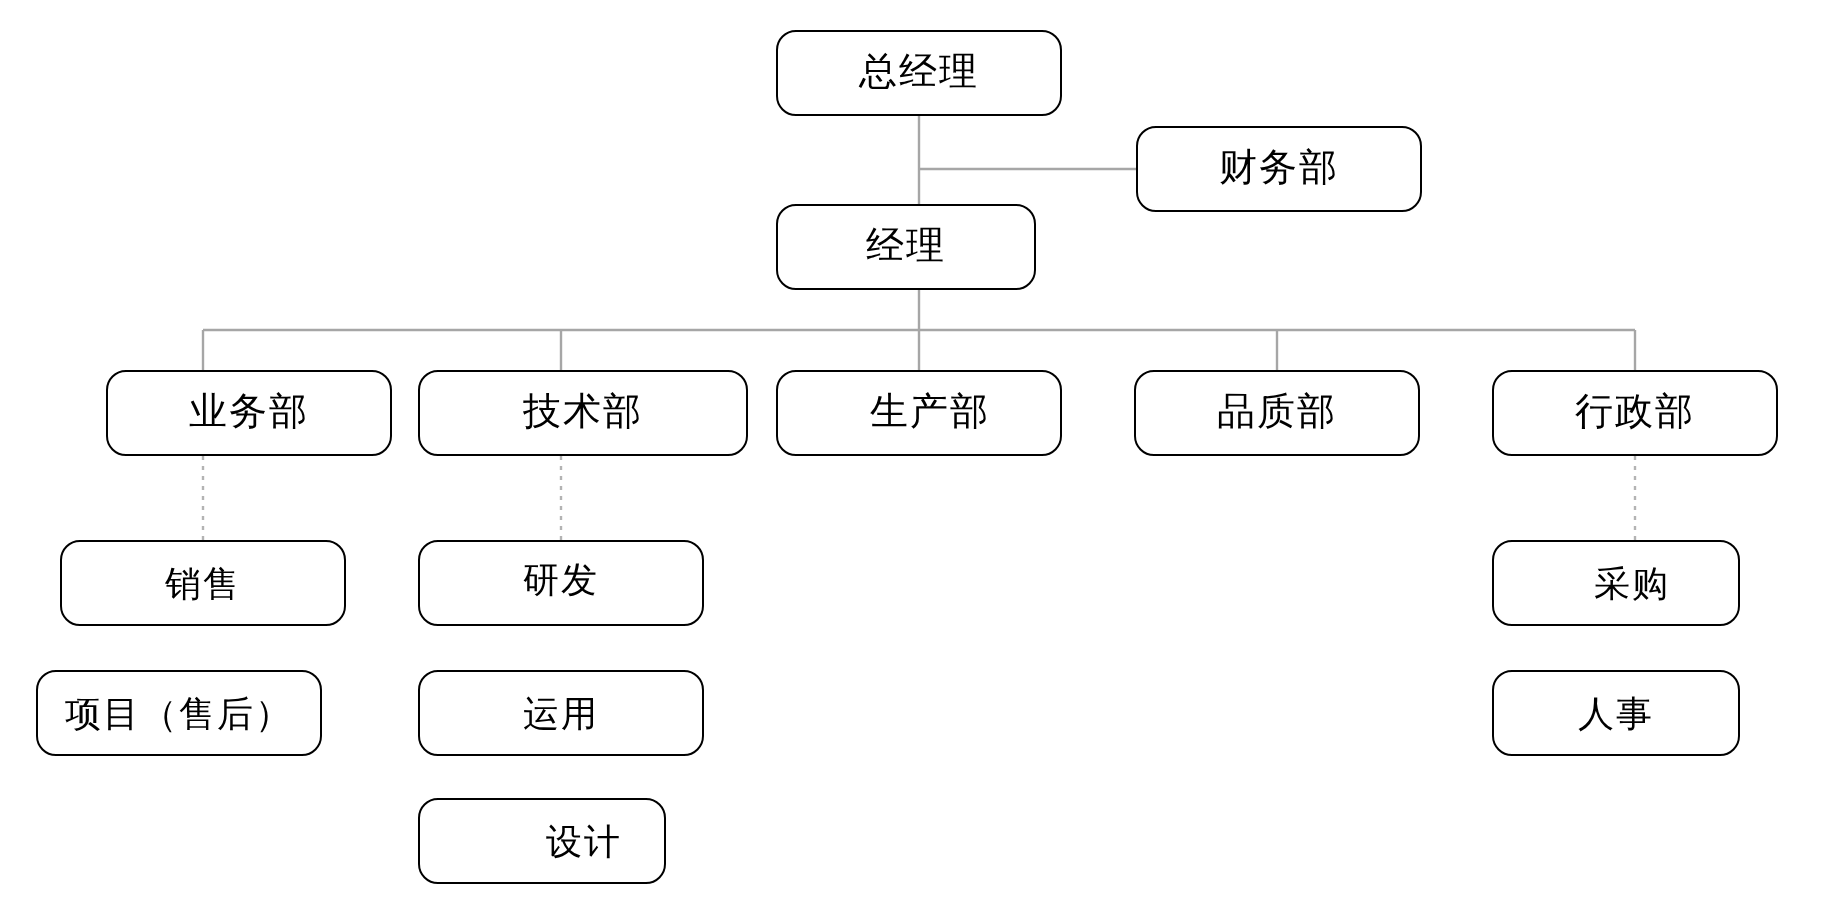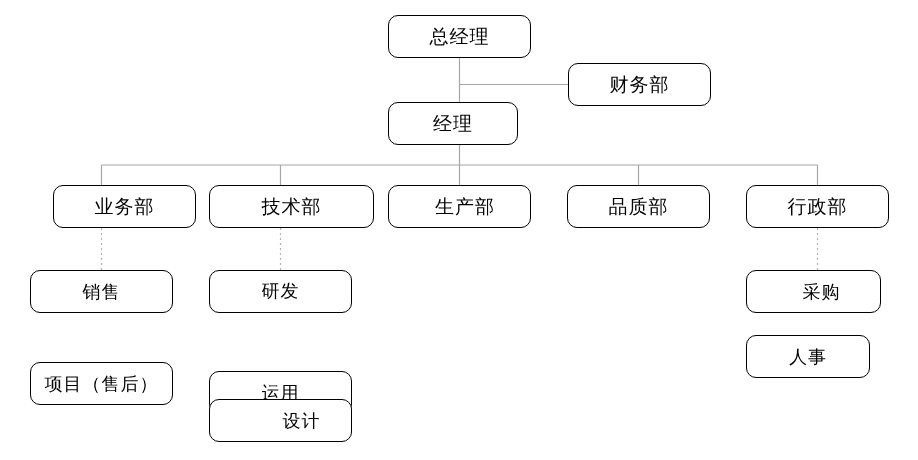--- a/index.html
+++ b/index.html
@@ -79,44 +79,44 @@
       </div>
       <div class="node" style="left: 388px; top: 102px; width: 130px; height: 43px;">
         <span class="node-label">经理</span>
       </div>
       <div class="node" style="left: 30px; top: 185px; width: 143px; height: 43px; margin-left: 23px;">
         <span class="node-label">业务部</span>
       </div>
       <div class="node sub" style="left: 30px; top: 270px; width: 143px; height: 43px;">
         <span class="node-label">销售</span>
       </div>
-      <div class="node sub" style="left: 30px; top: 335px; width: 143px; height: 43px; margin-top: 27px;">
+      <div class="node sub" style="left: 18px; top: 335px; width: 143px; height: 43px;">
         <span class="node-label">项目（售后）</span>
       </div>
       <div class="node" style="left: 209px; top: 185px; width: 165px; height: 43px;">
         <span class="node-label">技术部</span>
       </div>
       <div class="node sub" style="left: 209px; top: 270px; width: 143px; height: 43px; font-family: Liberation Mono, monospace;">
         <span class="node-label">研发</span>
       </div>
-      <div class="node sub" style="left: 209px; top: 335px; width: 143px; height: 43px; margin-top: 36px;">
+      <div class="node sub" style="left: 209px; top: 335px; width: 143px; height: 43px;">
         <span class="node-label">运用</span>
       </div>
-      <div class="node sub" style="left: 209px; top: 399px; width: 143px; height: 43px; padding-left: 42px;">
+      <div class="node sub" style="left: 209px; top: 399px; width: 124px; height: 43px; padding-left: 42px;">
         <span class="node-label">设计</span>
       </div>
       <div class="node" style="left: 388px; top: 185px; width: 143px; height: 43px; padding-left: 11px;">
         <span class="node-label">生产部</span>
       </div>
       <div class="node" style="left: 567px; top: 185px; width: 143px; height: 43px;">
         <span class="node-label">品质部</span>
       </div>
       <div class="node" style="left: 746px; top: 185px; width: 143px; height: 43px;">
         <span class="node-label">行政部</span>
       </div>
-      <div class="node sub" style="left: 746px; top: 270px; width: 135px; height: 43px; padding-left: 16px;">
+      <div class="node sub" style="left: 746px; top: 270px; width: 124px; height: 43px; padding-left: 16px;">
         <span class="node-label">采购</span>
       </div>
       <div class="node sub" style="left: 746px; top: 335px; width: 124px; height: 43px;">
         <span class="node-label">人事</span>
       </div>
     </div>
 </div>
 
 </body></html>

